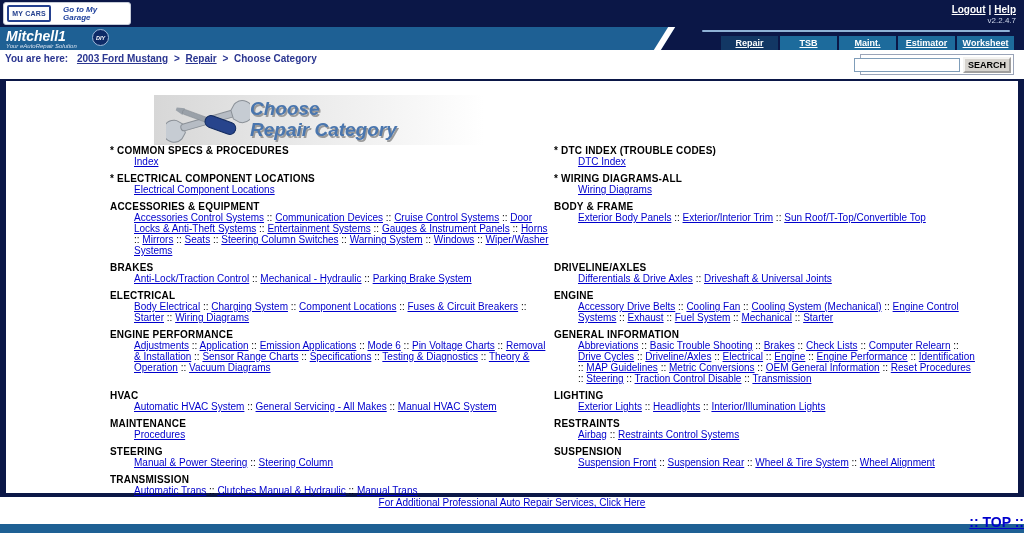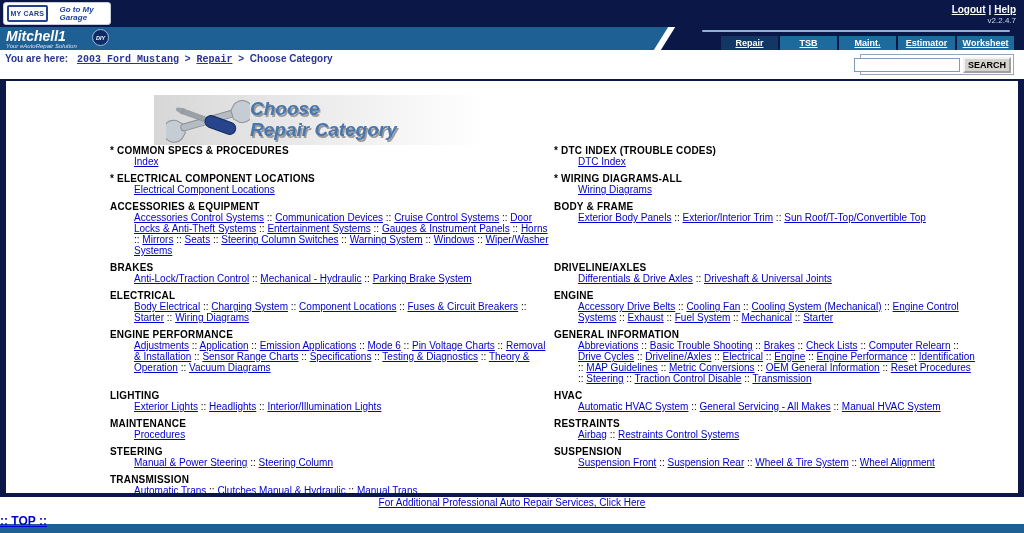--- a/index.html
+++ b/index.html
@@ -2,21 +2,21 @@
 <html><head>
 <meta charset="utf-8">
 <style>
   * { margin:0; padding:0; box-sizing:border-box; }
   html,body { background:#0B1747; }
   body { font-family:"Liberation Sans", sans-serif; }
   #screen { position:relative; width:1024px; height:533px; background:#0B1747; overflow:hidden; }
 
   
   .topbar { position:absolute; top:0; left:0; right:0; height:27px; background:#0B1747; }
-  .mycars { position:absolute; left:3px; top:2px; width:108px; height:23px; background:#fff; border:1px solid #c6ccd8; border-radius:3px; display:flex; align-items:center; gap:12px; padding:1px 3px; cursor:pointer; }
+  .mycars { position:absolute; left:3px; top:2px; width:128px; height:23px; background:#fff; border:1px solid #c6ccd8; border-radius:3px; display:flex; align-items:center; gap:12px; padding:1px 3px; cursor:pointer; }
   .plate { width:44px; height:17px; border:2px solid #24408f; border-radius:2px; font-size:7px; font-weight:bold; color:#24408f; display:flex; align-items:center; justify-content:center; letter-spacing:.2px; background:#fdfdfd; }
   .garagelabel { font-size:8px; line-height:8px; font-weight:bold; font-style:italic; color:#1c3e9c; width:52px; }
   .userlinks { position:absolute; top:4px; right:8px; color:#fff; font-size:10px; font-weight:bold; }
   .userlinks a { color:#fff; }
   .userlinks .div { padding:0 3px; }
   .version { position:absolute; top:16px; right:8px; color:#cdd6ea; font-size:8px; }
 
   
   .bluebar { position:absolute; top:27px; left:0; right:0; height:23px; background:#1E6094; }
   .navseg { position:absolute; top:27px; left:668px; width:380px; height:23px; background:#0B1747; transform:skewX(-32deg); }
@@ -25,21 +25,21 @@
   .logo { position:absolute; left:6px; top:29px; color:#fff; font-style:italic; font-weight:bold; font-size:14px; line-height:14px; }
   .tagline { font-size:6px; line-height:7px; font-weight:normal; color:#d8e2f0; font-style:italic; }
   .diy { position:absolute; left:92px; top:29px; width:17px; height:17px; border-radius:50%; background:#0d2a66; border:1px solid #9db8d9; color:#fff; font-size:5.5px; font-weight:bold; font-style:italic; display:flex; align-items:center; justify-content:center; }
   .tabs { position:absolute; top:36px; right:10px; display:flex; gap:2px; }
   .tab { width:57px; height:14px; background:#1D6B9C; color:#fff; font-size:9px; font-weight:bold; text-decoration:underline; display:flex; align-items:center; justify-content:center; cursor:pointer; }
   .tab.active { background:#123764; }
 
   
   .whiteband { position:absolute; top:50px; left:0; right:0; height:29px; background:#fff; }
   .breadcrumb { position:absolute; top:3px; left:5px; font-size:10px; font-weight:bold; color:#2a3590; }
-  .breadcrumb a { color:#2a3590; text-decoration:underline;font-family:Liberation Mono, monospace; }
+  .breadcrumb a { color:#2a3590; text-decoration:underline; }
   .breadcrumb .sep { padding:0 3px; }
   .searchbox { position:absolute; top:4px; right:10px; width:154px; height:21px; background:#fff; border:1px solid #9aa4b8; display:flex; align-items:center; justify-content:flex-end; gap:3px; padding:0 2px; }
   .searchbox input { width:106px; height:14px; border:1px solid #7f9db9; font-size:10px; padding:0 2px; font-family:"Liberation Sans",sans-serif; }
   .searchbox button { height:16px; font-size:9px; font-weight:bold; color:#000; background:#d6d3ce; border:2px outset #f4f3f1; padding:0 3px; font-family:"Liberation Sans",sans-serif; cursor:pointer; }
 
   
   .panel { position:absolute; top:81px; left:6px; width:1012px; height:412px; background:#fff; }
   .titlewrap { position:absolute; left:148px; top:14px; width:330px; height:50px; background:linear-gradient(90deg,#d7d7d7 0%,#ececec 50%,#ffffff 100%); }
   .titletools { position:absolute; left:12px; top:2px; }
   .titletext { position:absolute; left:96px; top:3px; font-size:19px; line-height:21px; font-weight:bold; font-style:italic; color:#4A76AE; text-shadow:1.5px 1.5px 0 #9a9a9a; }
@@ -51,21 +51,21 @@
   .cat-links a { color:#0000CC; text-decoration:underline; }
   .cat-links .sep { color:#000; }
 
   
   .footwhite { position:absolute; top:497px; left:0; right:0; height:27px; background:#fff; text-align:center; }
   .promo { font-size:10px; line-height:12px; }
   .promo a { color:#0000CC; text-decoration:underline; }
   .copyline { font-size:8px; line-height:10px; color:#222; }
   .copyline a { color:#0000CC; text-decoration:underline; }
   .copyline .gap { display:inline-block; width:14px; }
-  .toplink { position:absolute; top:514px; left:0; right:0; text-align:left; font-size:12px; font-weight:bold; z-index:5; }
+  .toplink { position:absolute; top:514px; left:0; right:0; text-align:right; font-size:14px; font-weight:bold; z-index:5;padding-left:7px; }
   .toplink a { color:#0000CC; text-decoration:underline; }
   .bottombar { position:absolute; top:524px; left:0; right:0; height:9px; background:#1E6094; }
 </style>
 </head>
 <body>
 
 <div id="screen">
 
   <div class="topbar">
     <div class="mycars">
@@ -187,26 +187,26 @@
             <div class="cat-head">ENGINE PERFORMANCE</div>
             <div class="cat-links"><a class="clink" href="#">Adjustments</a><span class="sep"> :: </span><a class="clink" href="#">Application</a><span class="sep"> :: </span><a class="clink" href="#">Emission Applications</a><span class="sep"> :: </span><a class="clink" href="#">Mode 6</a><span class="sep"> :: </span><a class="clink" href="#">Pin Voltage Charts</a><span class="sep"> :: </span><a class="clink" href="#">Removal &amp; Installation</a><span class="sep"> :: </span><a class="clink" href="#">Sensor Range Charts</a><span class="sep"> :: </span><a class="clink" href="#">Specifications</a><span class="sep"> :: </span><a class="clink" href="#">Testing &amp; Diagnostics</a><span class="sep"> :: </span><a class="clink" href="#">Theory &amp; Operation</a><span class="sep"> :: </span><a class="clink" href="#">Vacuum Diagrams</a></div>
           </div>
           <div class="cat-cell">
             <div class="cat-head">GENERAL INFORMATION</div>
             <div class="cat-links"><a class="clink" href="#">Abbreviations</a><span class="sep"> :: </span><a class="clink" href="#">Basic Trouble Shooting</a><span class="sep"> :: </span><a class="clink" href="#">Brakes</a><span class="sep"> :: </span><a class="clink" href="#">Check Lists</a><span class="sep"> :: </span><a class="clink" href="#">Computer Relearn</a><span class="sep"> :: </span><a class="clink" href="#">Drive Cycles</a><span class="sep"> :: </span><a class="clink" href="#">Driveline/Axles</a><span class="sep"> :: </span><a class="clink" href="#">Electrical</a><span class="sep"> :: </span><a class="clink" href="#">Engine</a><span class="sep"> :: </span><a class="clink" href="#">Engine Performance</a><span class="sep"> :: </span><a class="clink" href="#">Identification</a><span class="sep"> :: </span><a class="clink" href="#">MAP Guidelines</a><span class="sep"> :: </span><a class="clink" href="#">Metric Conversions</a><span class="sep"> :: </span><a class="clink" href="#">OEM General Information</a><span class="sep"> :: </span><a class="clink" href="#">Reset Procedures</a><span class="sep"> :: </span><a class="clink" href="#">Steering</a><span class="sep"> :: </span><a class="clink" href="#">Traction Control Disable</a><span class="sep"> :: </span><a class="clink" href="#">Transmission</a></div>
           </div>
         </div>
         <div class="cat-row">
           <div class="cat-cell">
+            <div class="cat-head">HVAC</div>
+            <div class="cat-links"><a class="clink" href="#">Automatic HVAC System</a><span class="sep"> :: </span><a class="clink" href="#">General Servicing - All Makes</a><span class="sep"> :: </span><a class="clink" href="#">Manual HVAC System</a></div>
+          </div>
+          <div class="cat-cell">
             <div class="cat-head">LIGHTING</div>
             <div class="cat-links"><a class="clink" href="#">Exterior Lights</a><span class="sep"> :: </span><a class="clink" href="#">Headlights</a><span class="sep"> :: </span><a class="clink" href="#">Interior/Illumination Lights</a></div>
-          </div>
-          <div class="cat-cell">
-            <div class="cat-head">HVAC</div>
-            <div class="cat-links"><a class="clink" href="#">Automatic HVAC System</a><span class="sep"> :: </span><a class="clink" href="#">General Servicing - All Makes</a><span class="sep"> :: </span><a class="clink" href="#">Manual HVAC System</a></div>
           </div>
         </div>
         <div class="cat-row">
           <div class="cat-cell">
             <div class="cat-head">MAINTENANCE</div>
             <div class="cat-links"><a class="clink" href="#">Procedures</a></div>
           </div>
           <div class="cat-cell">
             <div class="cat-head">RESTRAINTS</div>
             <div class="cat-links"><a class="clink" href="#">Airbag</a><span class="sep"> :: </span><a class="clink" href="#">Restraints Control Systems</a></div>

